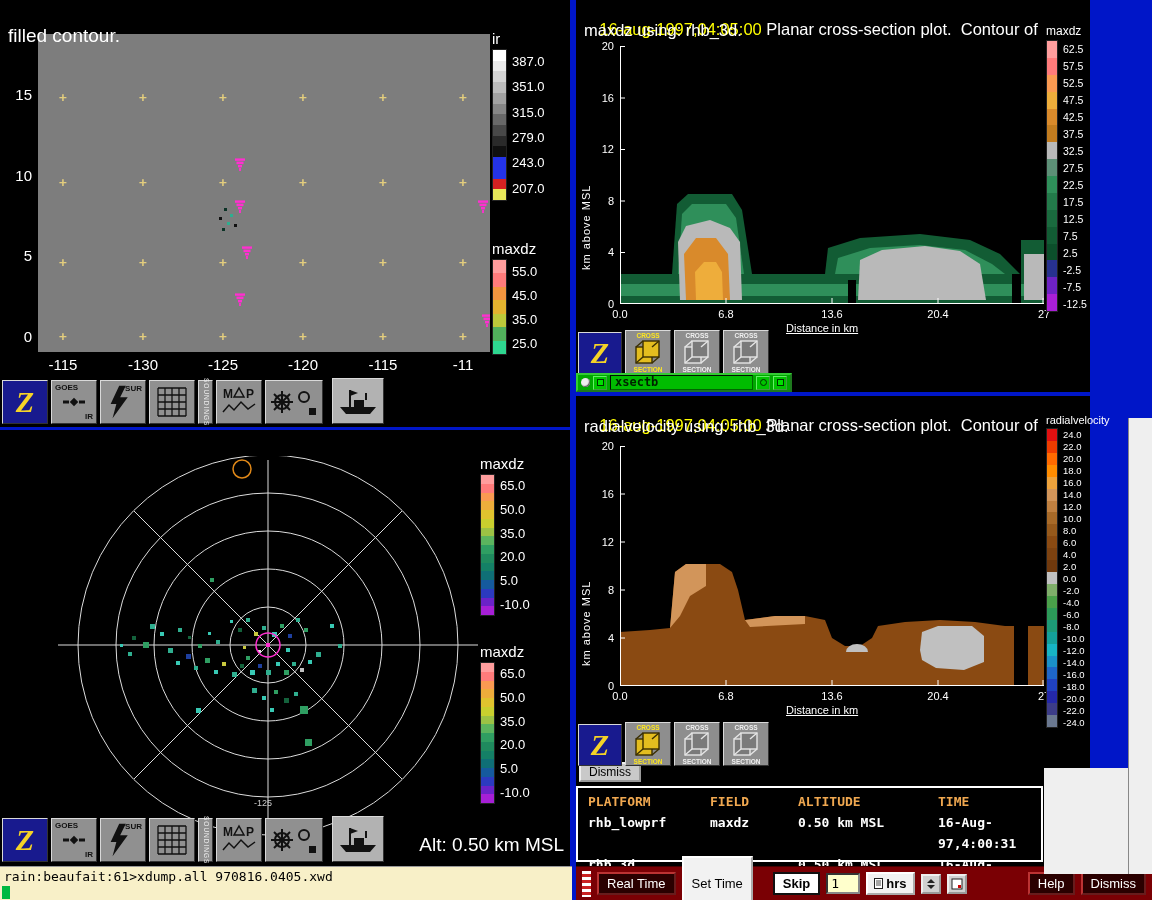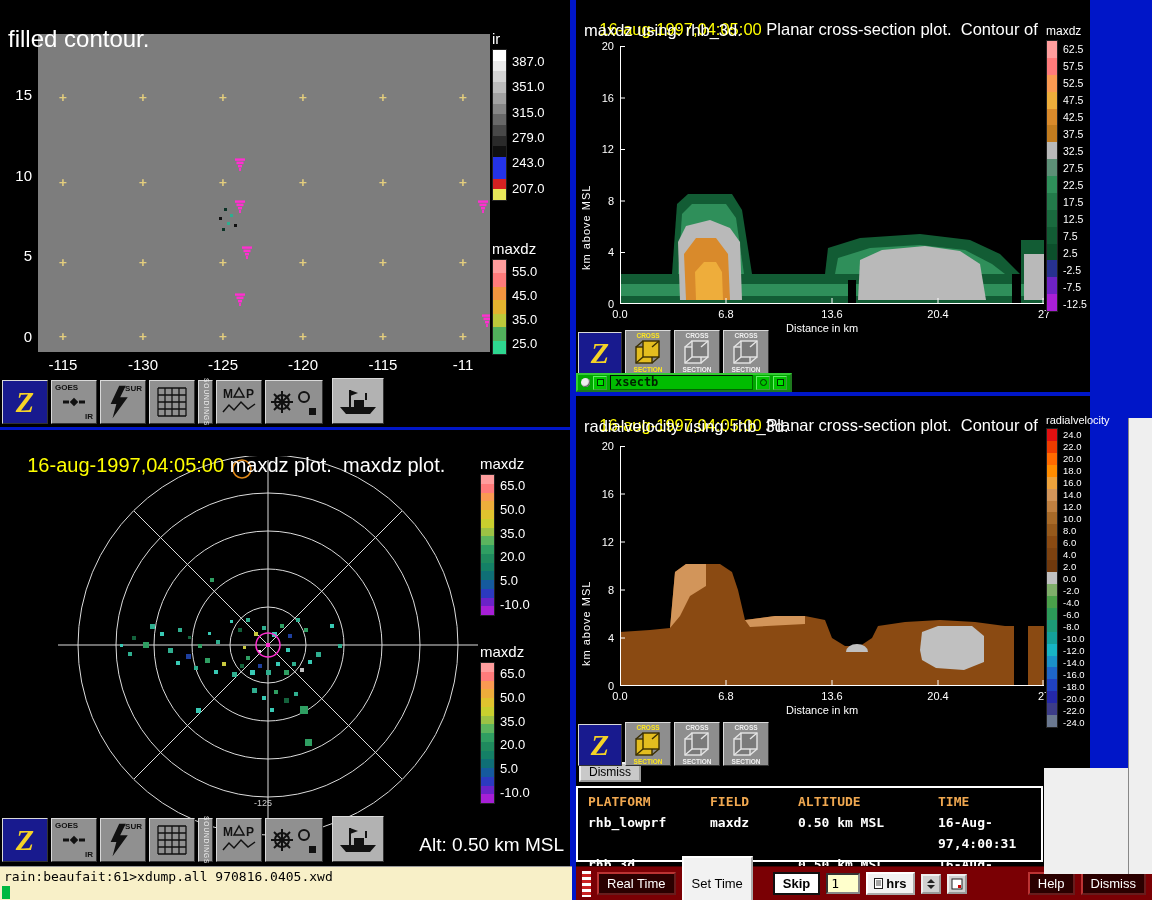--- a/index.html
+++ b/index.html
@@ -4,21 +4,21 @@
 <style>
   * { margin:0; padding:0; box-sizing:border-box; }
   html,body { width:1152px; height:900px; background:#0016c8; overflow:hidden;
               font-family:"Liberation Sans", sans-serif; position:relative; }
   .win { position:absolute; background:#000; }
 
   
   .title { position:absolute; left:5px; top:1px; font-size:20px; white-space:pre; z-index:5; }
   .title .t-time { color:#ffff00; }
   .title .t-rest { color:#ffffff; }
-  .title2 { position:absolute; left:8px; top:25px; font-size:24px; color:#fff; white-space:pre; z-index:5; }
+  .title2 { position:absolute; left:8px; top:25px; font-size:19px; color:#fff; white-space:pre; z-index:5; }
   .title.small, .title2.small { font-size:16.5px; }
   .title2.small { top:21px; }
 
   
   #win-tl { left:0; top:0; width:570px; height:427px; }
   #win-bl { left:0; top:430px; width:570px; height:436px; }
   #win-tr { left:576px; top:0; width:514px; height:392px; }
   #win-br { left:576px; top:396px; width:514px; height:470px; }
 
   
@@ -28,21 +28,21 @@
   .speck { position:absolute; width:3px; height:3px; }
 
   
   .yticks { position:absolute; display:flex; flex-direction:column; justify-content:space-between; color:#fff; }
   .ytick-tl { height:18px; line-height:18px; font-size:15px; text-align:right; }
   .ytick { height:14px; line-height:14px; font-size:11px; text-align:right; }
   .xticks { position:absolute; display:flex; justify-content:space-between; color:#fff; }
   .xtick-tl { width:40px; text-align:center; font-size:15px; }
   .xtick { width:36px; text-align:center; font-size:11px; }
   .ylabel { position:absolute; writing-mode:vertical-rl; transform:rotate(180deg); font-size:11px; color:#fff; letter-spacing:1px; }
-  .xlabel { position:absolute; font-size:11px; color:#fff; }
+  .xlabel { position:absolute; font-size:11px; color:#fff;text-decoration:underline; }
 
   
   .cb { position:absolute; }
   .cb-label { font-size:15px; color:#fff; margin-bottom:2px; }
   .cb.small .cb-label { font-size:12px; }
   .cb-row { display:flex; }
   .cb-seg { display:flex; flex-direction:column; width:15px; border:1px solid #222; }
   .cb.small .cb-seg { width:12px; }
   .cb-seg .seg { flex:1; }
   .cb-vals { display:flex; flex-direction:column; margin-left:5px; color:#fff; font-size:13px; }
@@ -319,23 +319,20 @@
       <rect x="18" y="19" width="10" height="7" fill="#111"></rect>
       <line x1="14" y1="9" x2="14" y2="26" stroke="#111" stroke-width="2"></line>
       <line x1="30" y1="12" x2="30" y2="19" stroke="#111" stroke-width="2"></line>
       <polygon points="14,9 22,12 14,15" fill="#111"></polygon>
     </svg>
   </div>
 </div>
 </div>
 
 <div id="win-bl" class="win">
-  <div class="title">
-    <span class="t-time">16-aug-1997,04:05:00</span><span class="t-rest"> maxdz plot.  maxdz plot.</span>
-  </div>
 
   <svg style="position:absolute;left:0;top:26px;" width="570" height="382" viewBox="0 0 570 382">
     <g stroke="#dcdcdc" stroke-width="1" fill="none">
       <circle cx="268" cy="189" r="38"></circle>
         <circle cx="268" cy="189" r="76"></circle>
       <circle cx="268" cy="189" r="114"></circle>
         <circle cx="268" cy="189" r="152"></circle>
       <circle cx="268" cy="189" r="190"></circle>
       <line x1="58" y1="189" x2="478" y2="189"></line>
       <line x1="268" y1="4" x2="268" y2="378"></line>

